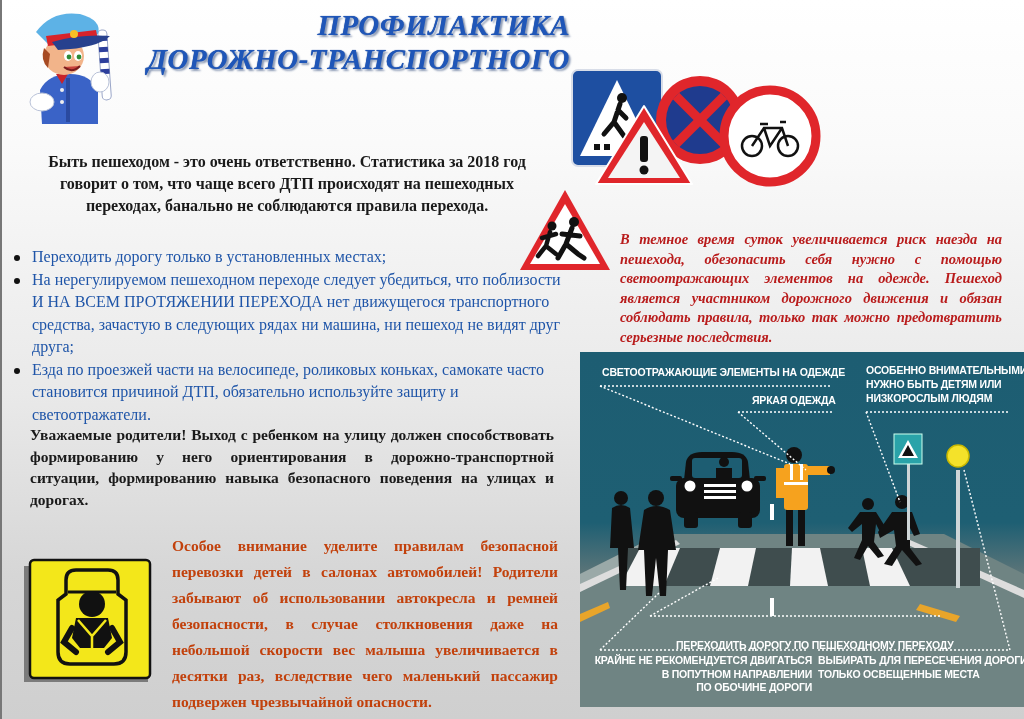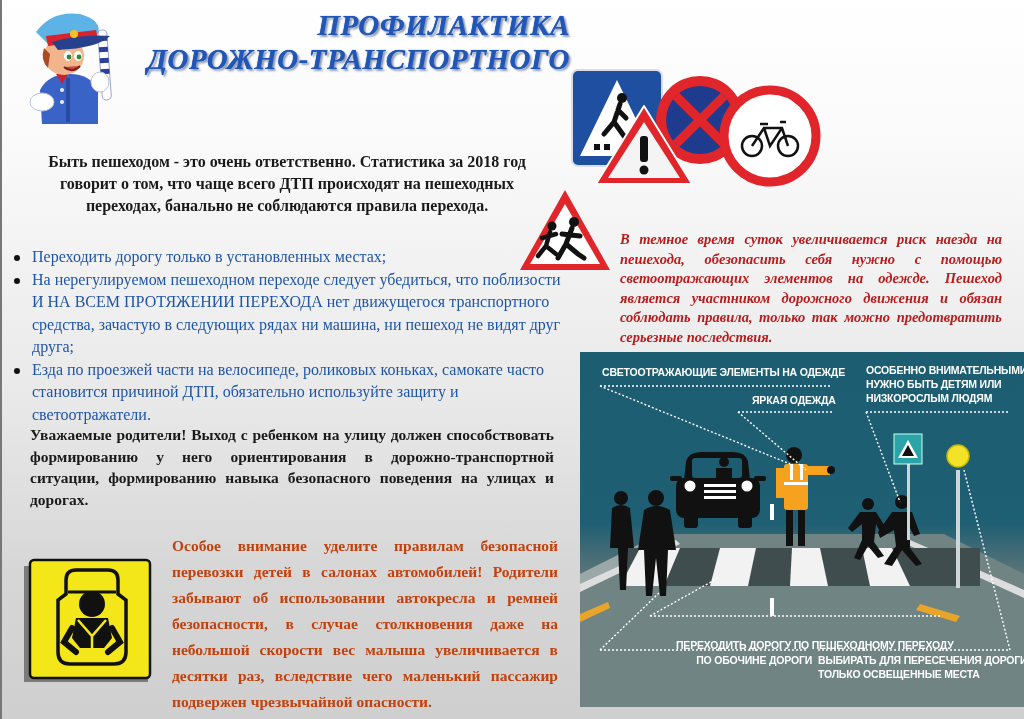--- a/index.html
+++ b/index.html
@@ -288,19 +288,21 @@
     </g>
   </svg>
 
   <div class="info-label" style="left:22px; top:14px;">СВЕТООТРАЖАЮЩИЕ ЭЛЕМЕНТЫ НА ОДЕЖДЕ</div>
   <div class="info-label" style="left:172px; top:42px;">ЯРКАЯ ОДЕЖДА</div>
   <div class="info-label" style="left:286px; top:12px;">ОСОБЕННО ВНИМАТЕЛЬНЫМИ</div>
   <div class="info-label" style="left:286px; top:26px;">НУЖНО БЫТЬ ДЕТЯМ ИЛИ</div>
   <div class="info-label" style="left:286px; top:40px;">НИЗКОРОСЛЫМ ЛЮДЯМ</div>
   <div class="info-label" style="left:96px; top:250px;margin-top:37px;">ПЕРЕХОДИТЬ ДОРОГУ ПО ПЕШЕХОДНОМУ ПЕРЕХОДУ</div>
   <div class="info-label" style="left:12px; top:302px; width:220px; text-align:right;">
+    <div>КРАЙНЕ НЕ РЕКОМЕНДУЕТСЯ ДВИГАТЬСЯ</div>
+    <div>В ПОПУТНОМ НАПРАВЛЕНИИ</div>
     <div>ПО ОБОЧИНЕ ДОРОГИ</div>
   </div>
   <div class="info-label" style="left:238px; top:302px;">
     <div>ВЫБИРАТЬ ДЛЯ ПЕРЕСЕЧЕНИЯ ДОРОГИ</div>
     <div>ТОЛЬКО ОСВЕЩЕННЫЕ МЕСТА</div>
   </div>
 </div>
 
 </body></html>

